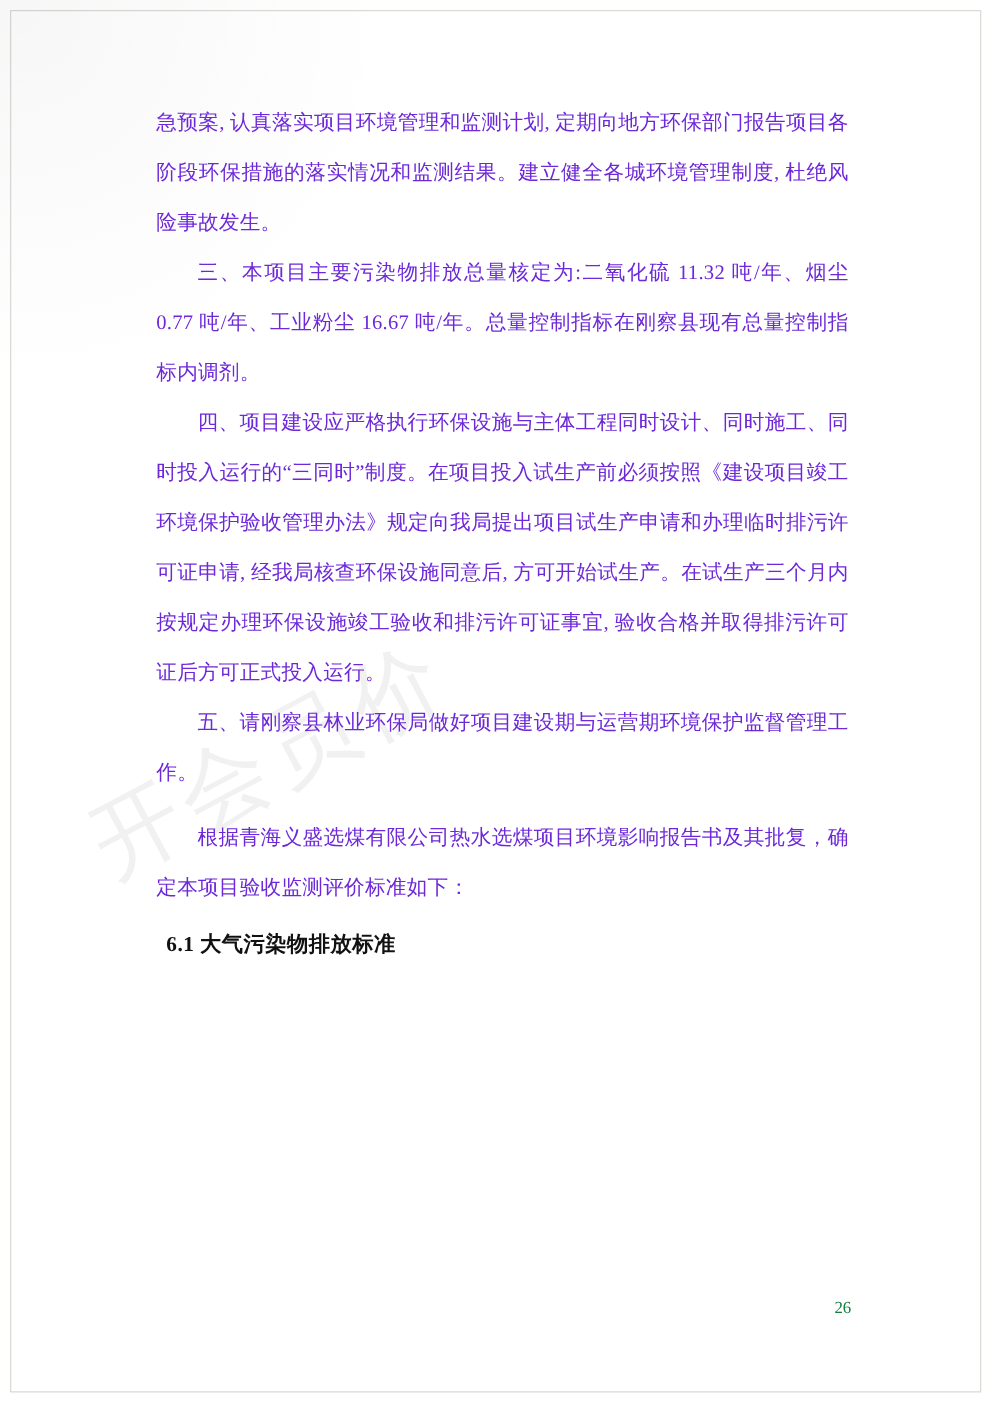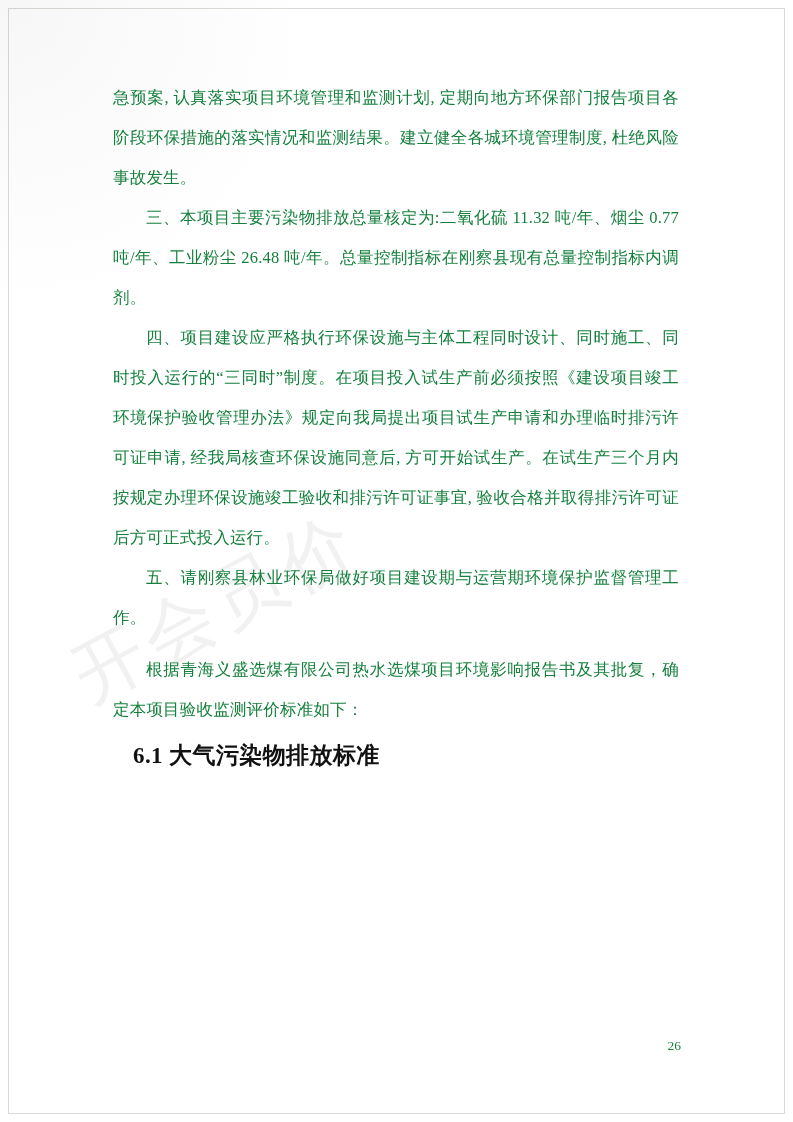--- a/index.html
+++ b/index.html
@@ -29,42 +29,42 @@
     box-sizing: border-box;
     pointer-events: none;
   }
   .content {
     position: absolute;
     left: 113px;
     top: 78px;
     width: 566px;
   }
   p.body {
-    margin: 0 0 0 0;
+    margin: 0 0 0 12px;
     font-size: 16.5px;
     line-height: 40px;
-    color: #15803d;
+    color: #6d28d9;
     text-align: justify;
     text-justify: inter-ideograph;
     letter-spacing: 0.2px;
   }
   p.indent {
     text-indent: 33px;
   }
   h2.heading {
     margin: 0;
     font-size: 17px;
     line-height: 40px;
     font-weight: bold;
     color: #111111;
     letter-spacing: 0.4px;
   }
   h3.heading3 {
     margin: 0;
-    font-size: 23px;
+    font-size: 17px;
     line-height: 40px;
     font-weight: bold;
     color: #111111;
     padding-left: 20px;
     letter-spacing: 0.4px;
   }
   .spacer-sm { height: 12px; }
   .spacer-xs { height: 6px; }
   .page-number {
     position: absolute;
@@ -103,21 +103,21 @@
 <div class="page">
   <div class="page-frame"></div>
   <div class="corner-tint"></div>
 
   <div class="watermark">开会员价</div>
 
   <div class="content">
 
     <p class="body">急预案, 认真落实项目环境管理和监测计划, 定期向地方环保部门报告项目各阶段环保措施的落实情况和监测结果。建立健全各城环境管理制度, 杜绝风险事故发生。</p>
 
-    <p class="body indent">三、本项目主要污染物排放总量核定为:二氧化硫 11.32 吨/年、烟尘 0.77 吨/年、工业粉尘 26.48 吨/年。总量控制指标在刚察县现有总量控制指标内调剂。</p>
+    <p class="body indent">三、本项目主要污染物排放总量核定为:二氧化硫 11.32 吨/年、烟尘 0.77 吨/年、工业粉尘 16.67 吨/年。总量控制指标在刚察县现有总量控制指标内调剂。</p>
 
     <p class="body indent">四、项目建设应严格执行环保设施与主体工程同时设计、同时施工、同时投入运行的“三同时”制度。在项目投入试生产前必须按照《建设项目竣工环境保护验收管理办法》规定向我局提出项目试生产申请和办理临时排污许可证申请, 经我局核查环保设施同意后, 方可开始试生产。在试生产三个月内按规定办理环保设施竣工验收和排污许可证事宜, 验收合格并取得排污许可证后方可正式投入运行。</p>
 
     <p class="body indent">五、请刚察县林业环保局做好项目建设期与运营期环境保护监督管理工作。</p>
 
     <div class="spacer-sm"></div>
 
 
     <p class="body indent">根据青海义盛选煤有限公司热水选煤项目环境影响报告书及其批复，确定本项目验收监测评价标准如下：</p>
 

